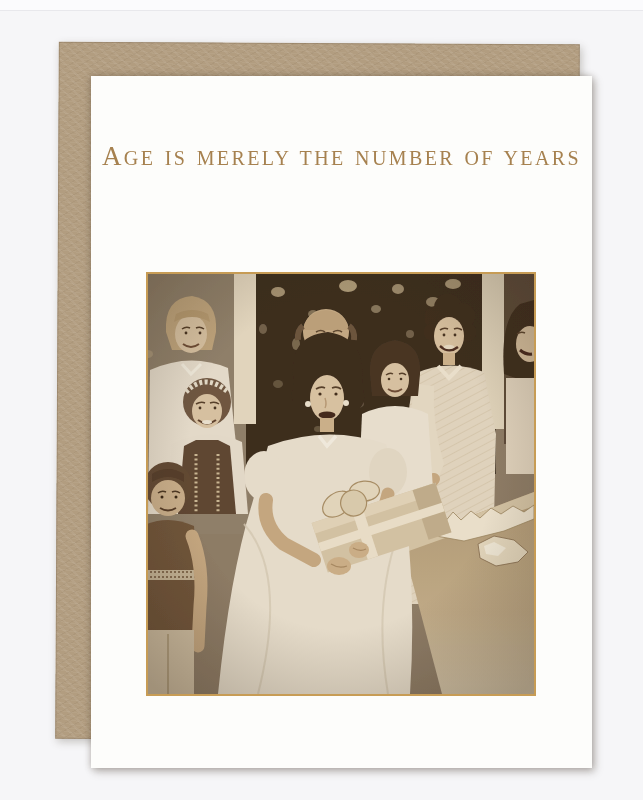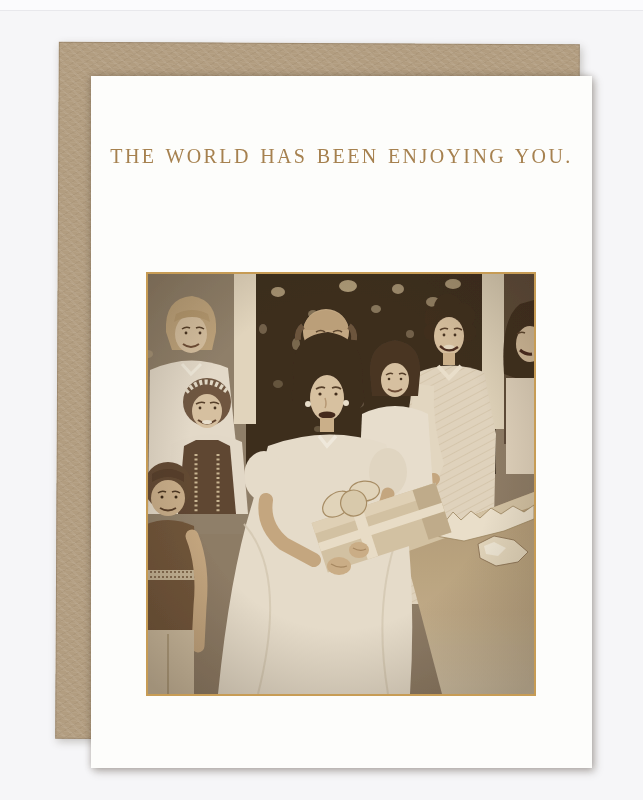--- a/index.html
+++ b/index.html
@@ -48,21 +48,21 @@
 </head>
 <body>
 
 <div class="stage">
   <div class="top-strip"></div>
 
   <div class="envelope"></div>
 
   <div class="card">
     <div class="quote">
-      <div><span>THE WORLD HAS BEEN ENJOYING YOU.</span></div>
+      <div><span class="lead">A</span><span>GE IS MERELY THE NUMBER OF YEARS</span></div>
     </div>
 
     <div class="photo-frame">
       <svg width="386" height="420" viewBox="0 0 386 420" xmlns="http://www.w3.org/2000/svg">
         <defs>
           <linearGradient id="tg" x1="0" y1="0" x2="0" y2="1">
             <stop offset="0" stop-color="#b49c77"></stop>
               <stop offset="0.6" stop-color="#c3ae8a"></stop>
               <stop offset="1" stop-color="#d7c9ae"></stop>
           </linearGradient>

